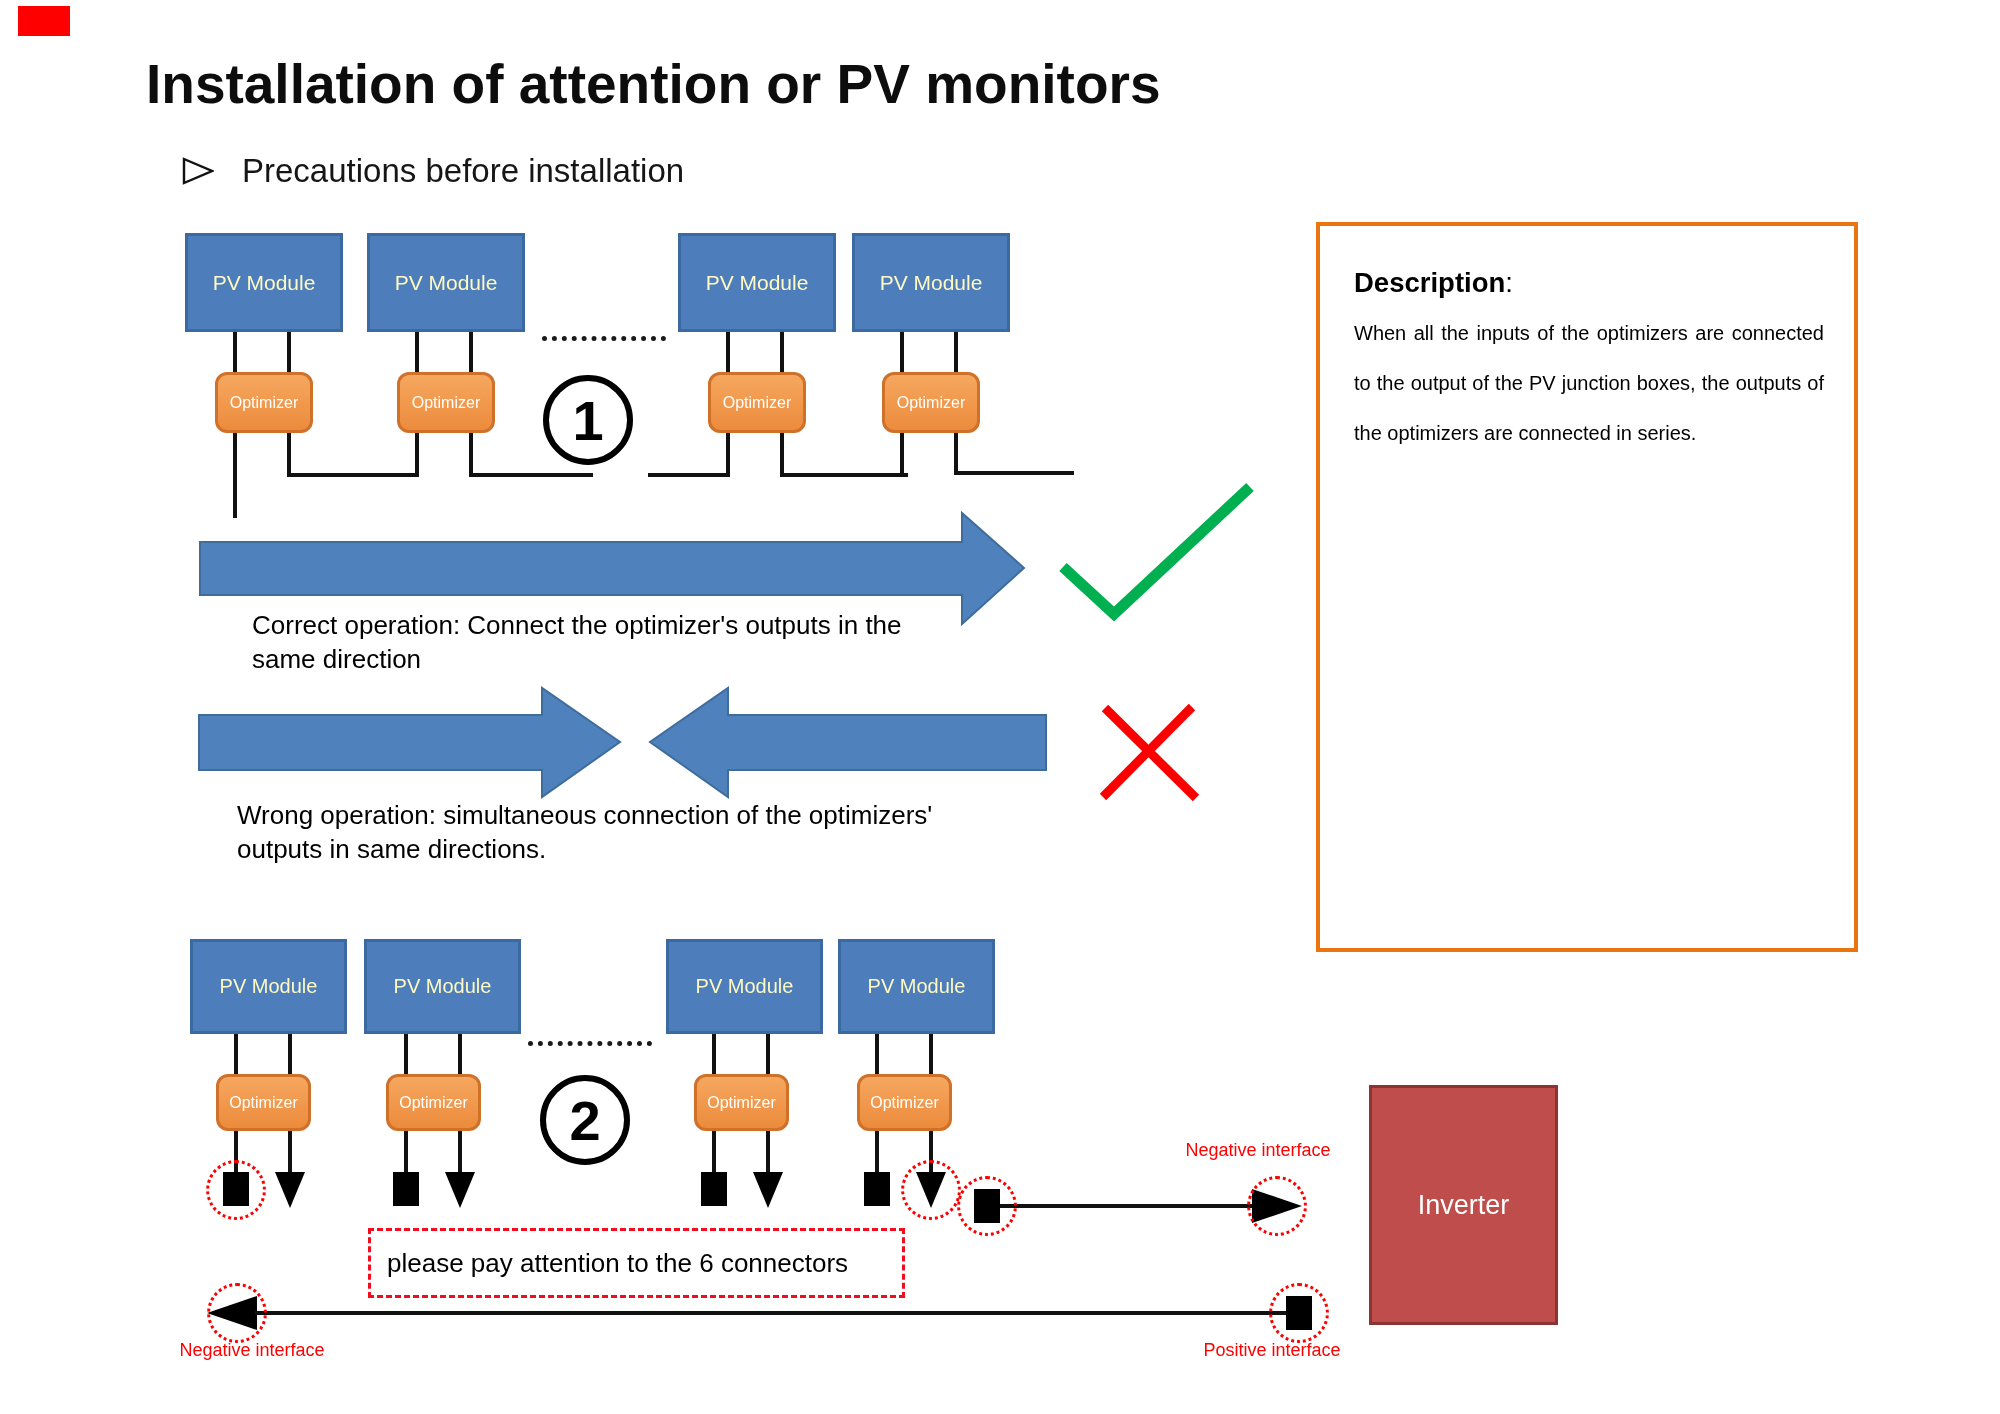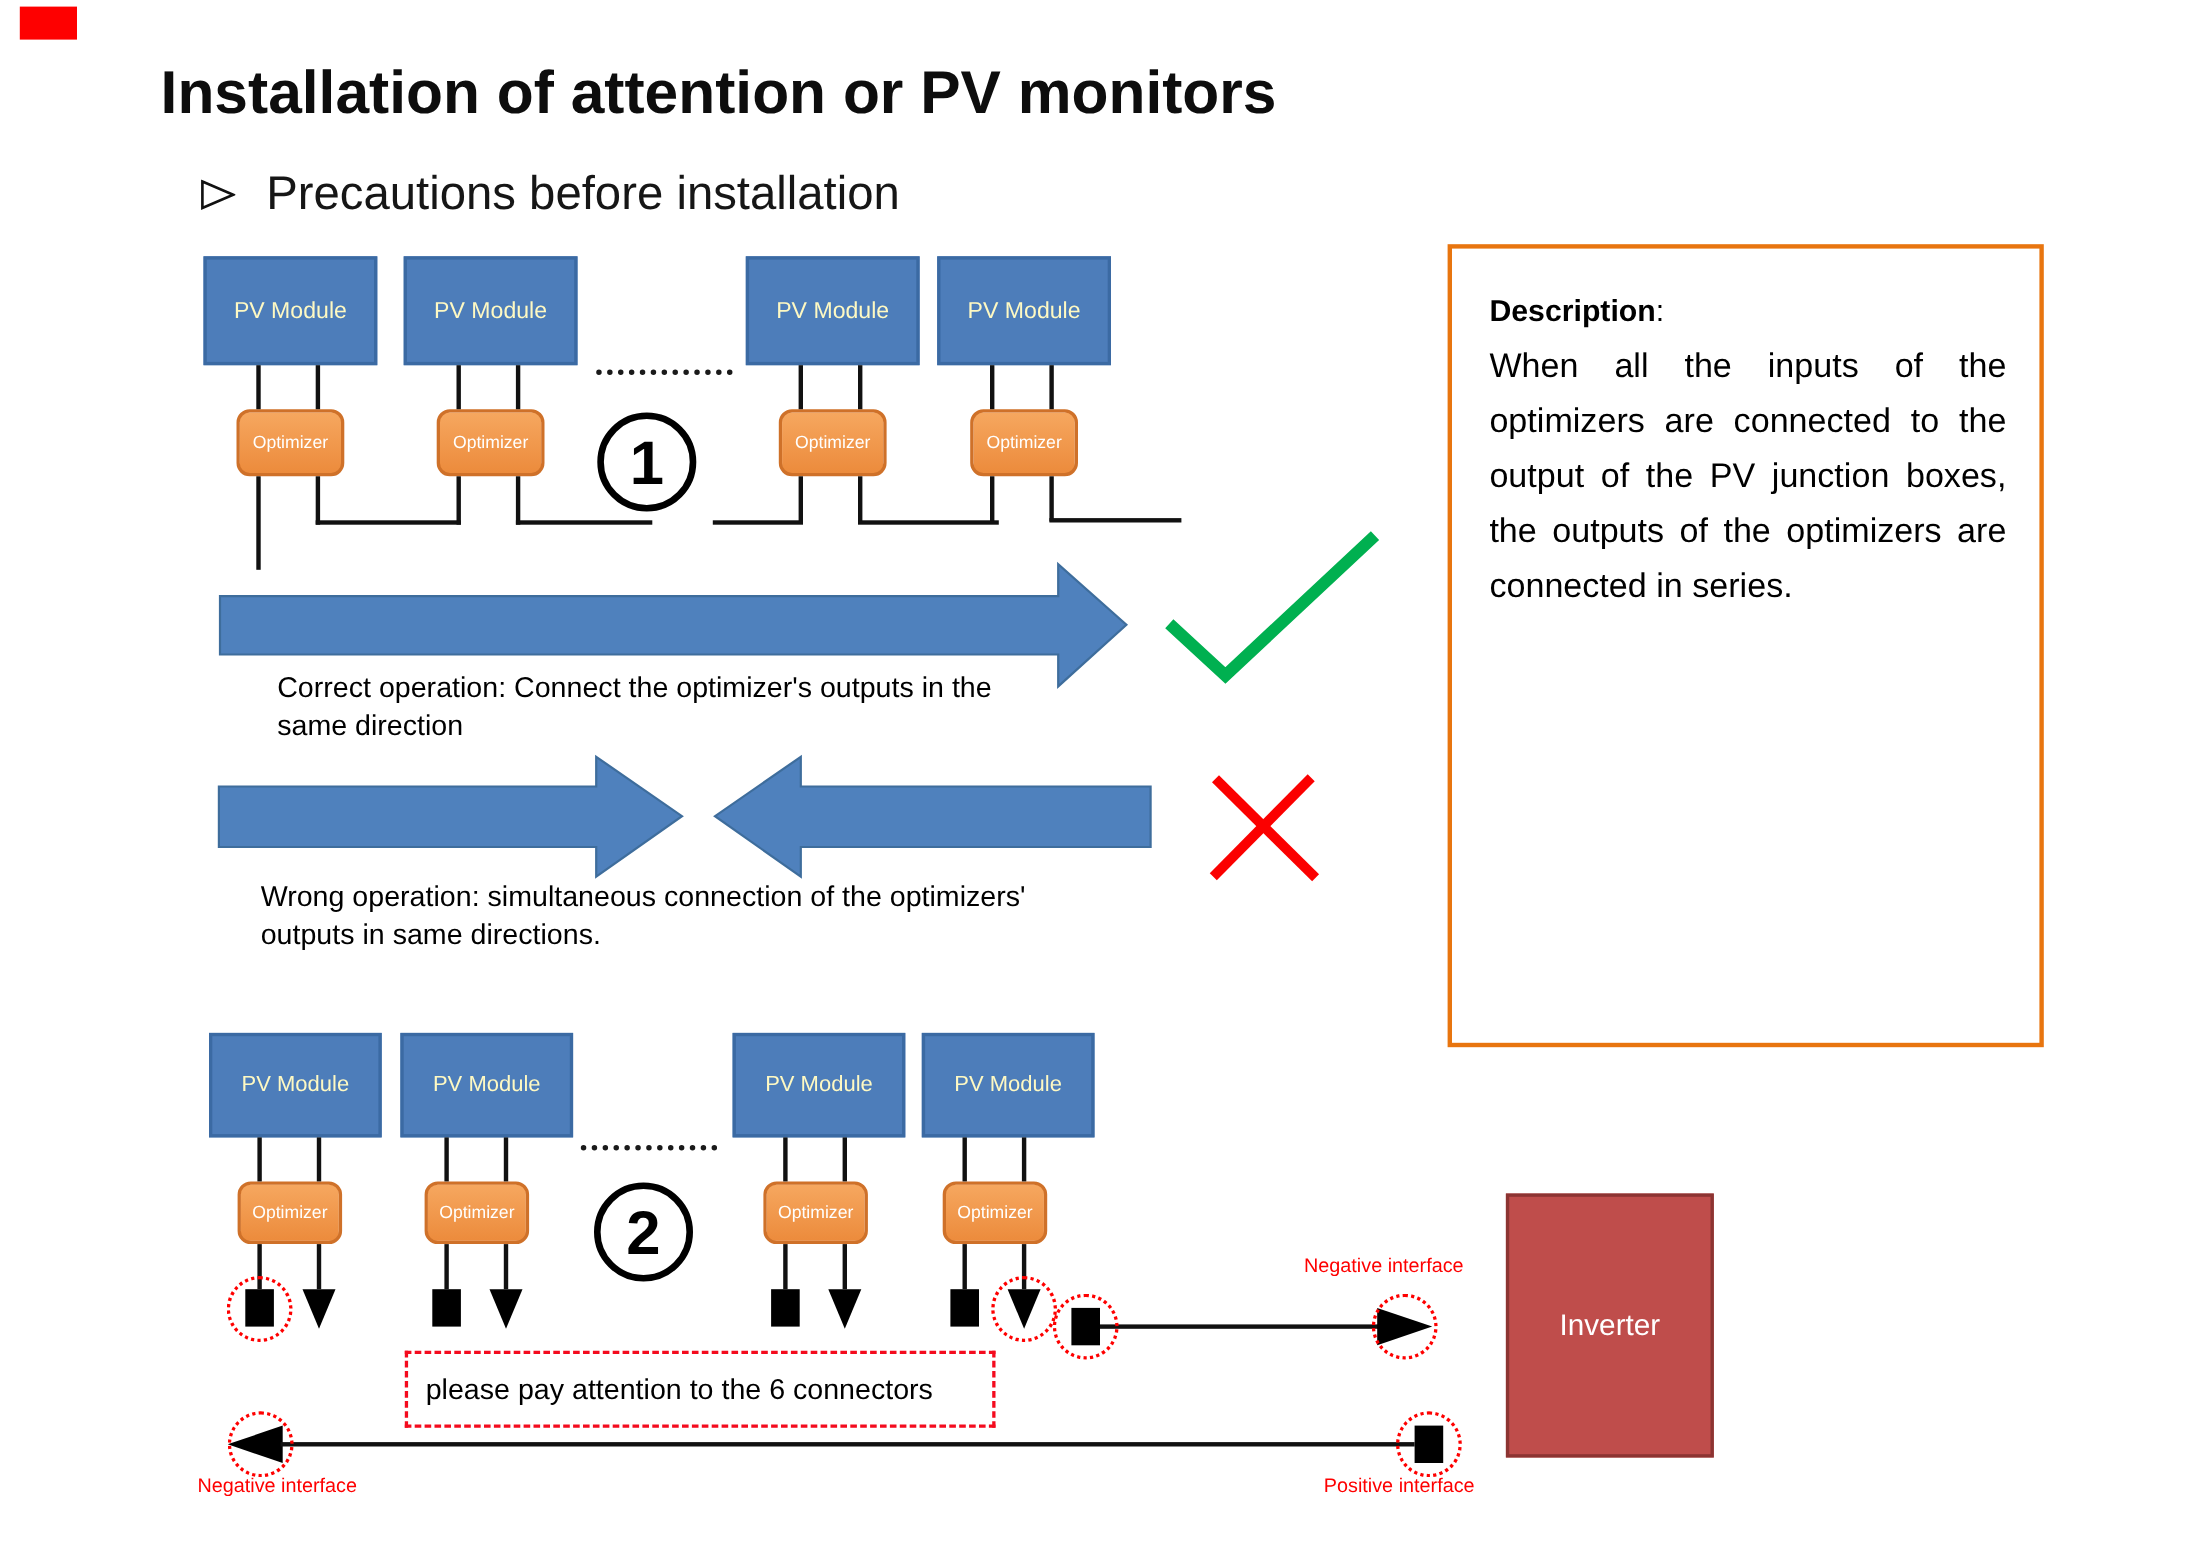--- a/index.html
+++ b/index.html
@@ -2,42 +2,42 @@
 <html><head>
 <meta charset="utf-8">
 <style>
   html,body{margin:0;padding:0;background:#fff;}
   body{width:2000px;height:1414px;position:relative;font-family:"Liberation Sans",sans-serif;color:#111;}
   .abs{position:absolute;}
   
   .corner-marker{left:18px;top:6px;width:52px;height:30px;background:#fe0000;}
   .slide-title{left:146px;top:52px;font-size:55px;font-weight:700;color:#0d0d0d;white-space:nowrap;}
   .bullet-row{left:182px;top:152px;display:flex;align-items:center;gap:28px;}
-  .bullet-text{font-size:43px;color:#161616;white-space:nowrap;}
+  .bullet-text{font-size:33px;color:#161616;white-space:nowrap;}
   
   .module{background:#4d7dba;border:3px solid #3b6aa3;display:flex;align-items:center;justify-content:center;color:#fef9c3;box-sizing:border-box;}
   .module.r1{width:158px;height:99px;top:233px;font-size:21px;}
   .module.r2{width:157px;height:95px;top:939px;font-size:20px;}
   
   .optimizer{background:linear-gradient(#f6a75f,#ec8b3c);border:3px solid #cf7129;border-radius:12px;display:flex;align-items:center;justify-content:center;color:#fff;font-size:16px;box-sizing:border-box;}
   .optimizer.r1{width:98px;height:61px;top:372px;}
   .optimizer.r2{width:95px;height:57px;top:1074px;}
   
   .wv{width:4px;background:#111;}
   .wh{height:4px;background:#111;}
   .dotted-sep{height:0;border-top:5px dotted #1a1a1a;}
   
   .numcircle{width:90px;height:90px;border:6px solid #000;border-radius:50%;display:flex;align-items:center;justify-content:center;font-size:56px;font-weight:600;color:#000;box-sizing:border-box;background:#fff;}
   
   .caption{font-size:26px;line-height:34px;color:#000;}
   
   .desc-box{left:1316px;top:222px;width:542px;height:730px;border:4px solid #e8750f;box-sizing:border-box;background:#fff;padding:32px 30px 0 34px;}
   .desc-box .h{font-size:27.5px;line-height:50px;color:#000;}
   .desc-box .b{font-weight:700;}
-  .desc-box p{margin:0;font-size:31px;line-height:50px;text-align:justify;color:#000;}
+  .desc-box p{margin:0;font-size:20px;line-height:50px;text-align:justify;color:#000;}
   .desc-gap{height:50px;}
   
   .conn-rect{width:26px;height:34px;background:#000;}
   .tri-down{width:0;height:0;border-left:15px solid transparent;border-right:15px solid transparent;border-top:36px solid #000;}
   .head-right{width:0;height:0;border-top:17px solid transparent;border-bottom:17px solid transparent;border-left:50px solid #000;}
   .head-left{width:0;height:0;border-top:17px solid transparent;border-bottom:17px solid transparent;border-right:50px solid #000;}
   .dotcircle{width:60px;height:60px;border:3px dotted #fe0000;border-radius:50%;box-sizing:border-box;}
   .redlabel{width:200px;font-size:18px;color:#fe0000;text-align:center;white-space:nowrap;}
   .attention{left:368px;top:1228px;width:537px;height:70px;border:3px dashed #f40b1e;box-sizing:border-box;display:flex;align-items:center;padding-left:16px;font-size:26px;color:#000;}
   .inverter{left:1369px;top:1085px;width:189px;height:240px;background:#bf4d4b;border:3px solid #8c3432;box-sizing:border-box;display:flex;align-items:center;justify-content:center;color:#fff;font-size:27px;}

